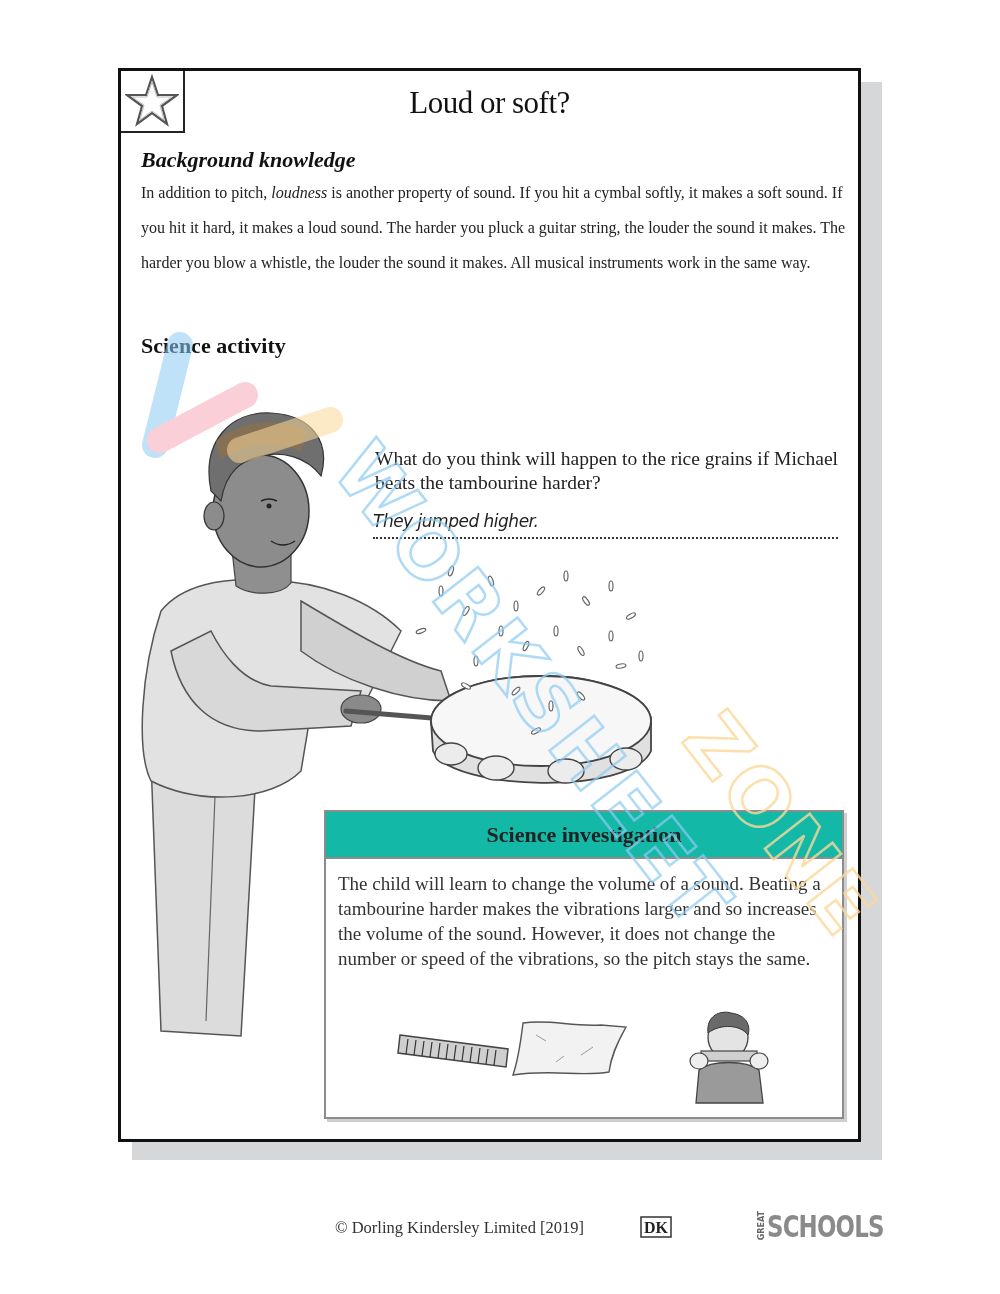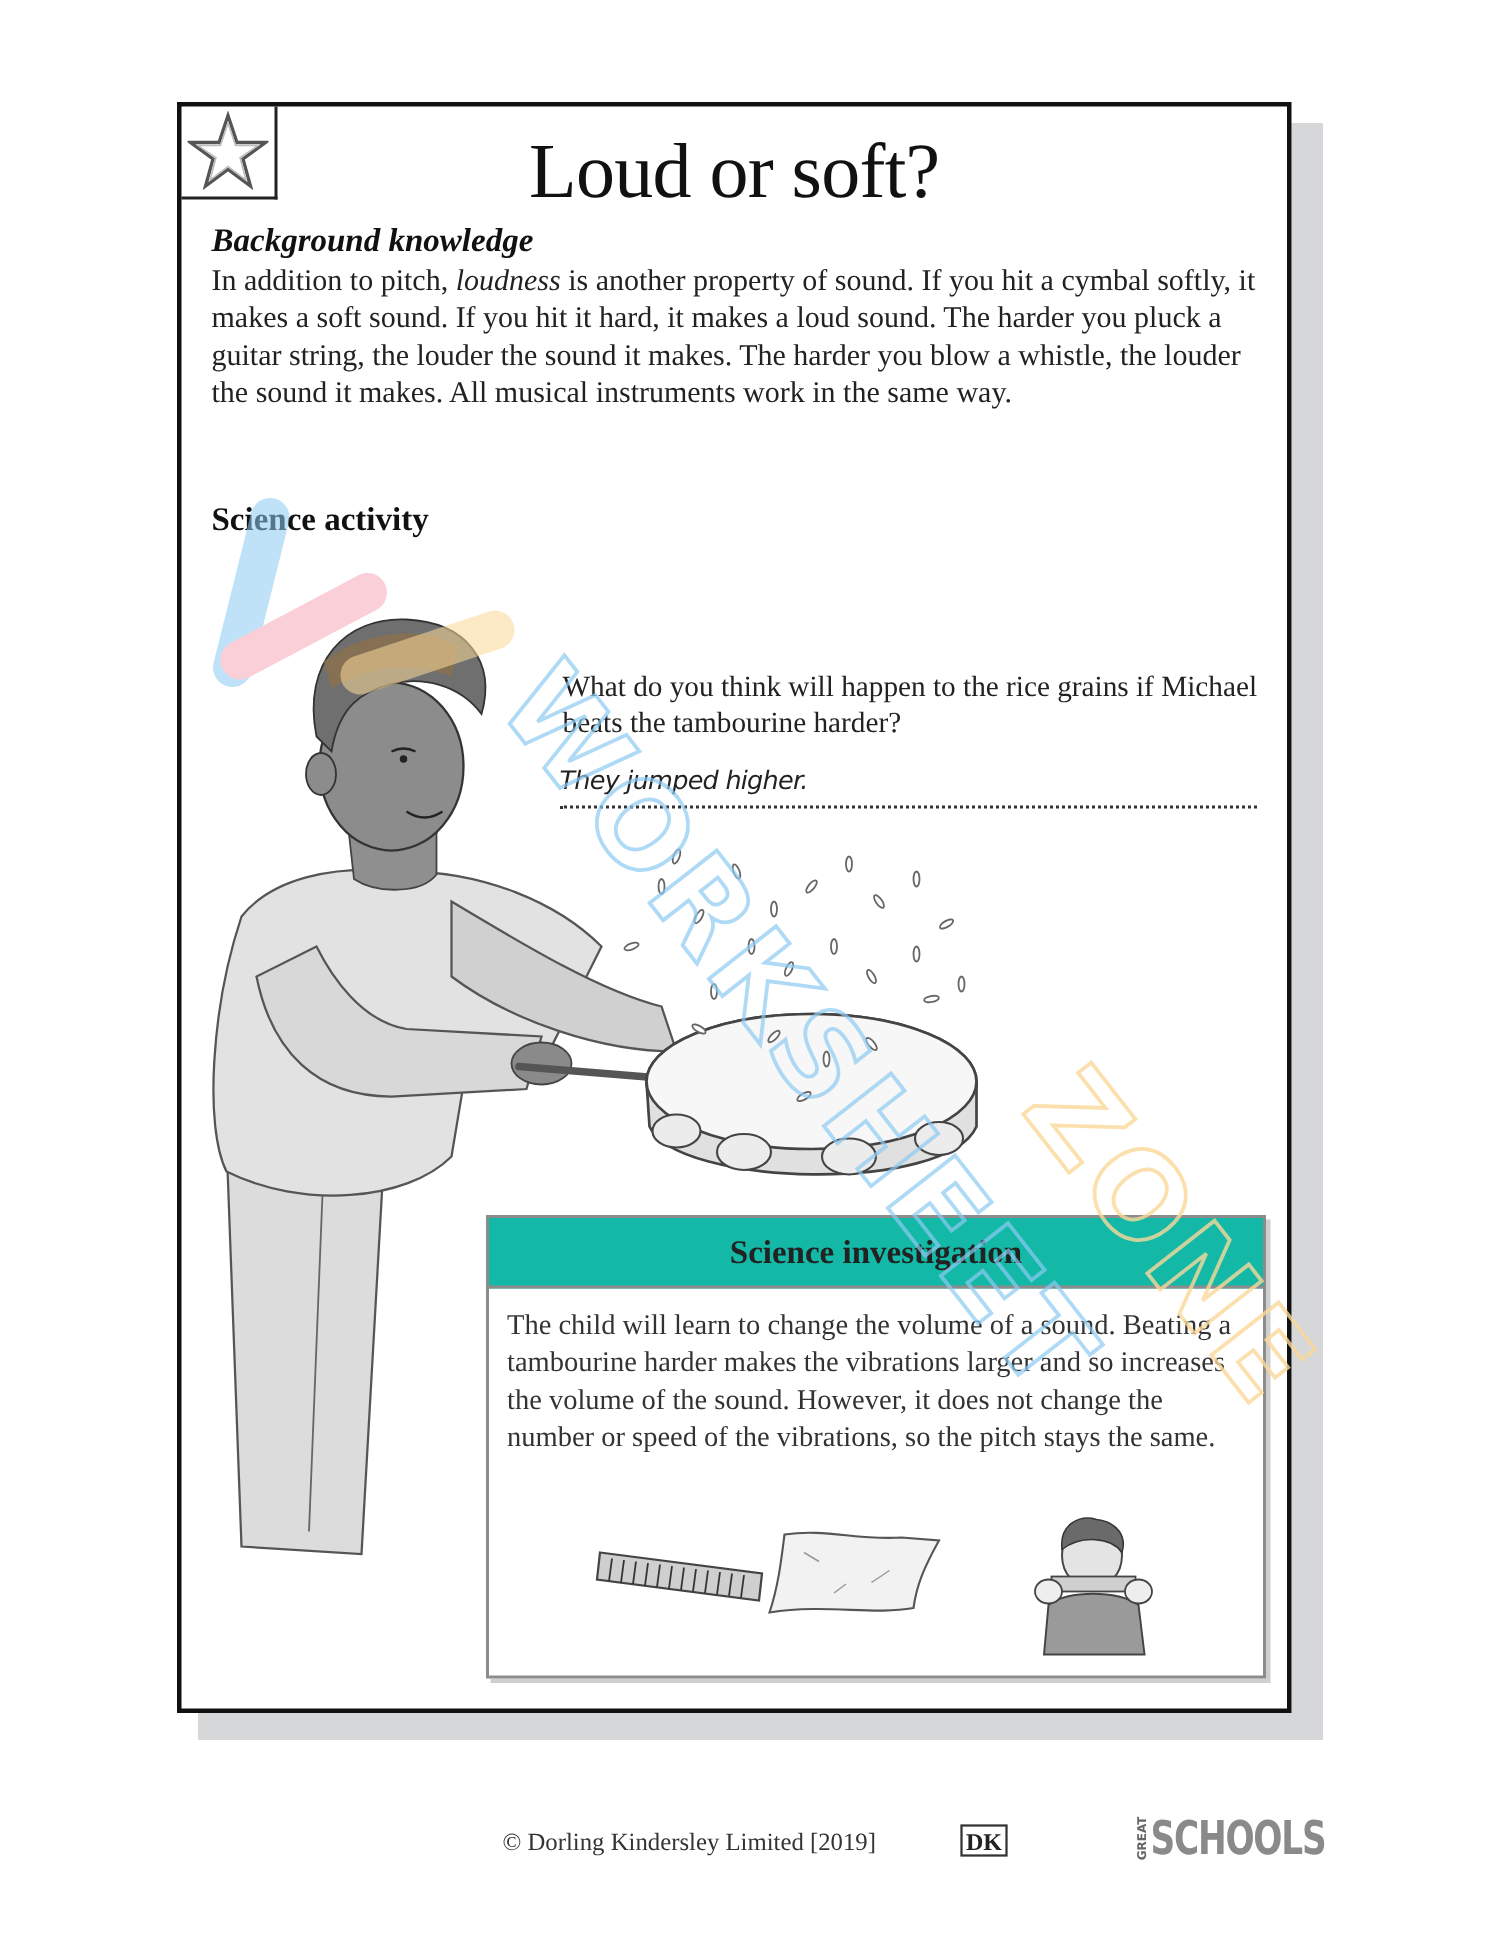--- a/index.html
+++ b/index.html
@@ -12,24 +12,24 @@
       position:absolute; left:118px; top:68px; width:737px; height:1068px;
       background:#ffffff; border:3px solid #111;
     }
     .star-box {
       position:absolute; left:0; top:0; width:64px; height:62px;
       border-right:2px solid #222; border-bottom:2px solid #222; box-sizing:border-box;
       display:flex; align-items:center; justify-content:center;
     }
     .title {
       position:absolute; left:0; right:0; top:14px; text-align:center;
-      font-size:52px; letter-spacing:-0.5px; color:#111;
+      font-size:31px; letter-spacing:-0.5px; color:#111;
     }
     .h2 { position:absolute; left:20px; font-size:22px; font-weight:bold; color:#111; }
-    .para { position:absolute; left:20px; font-size:20px; line-height:25px; color:#222; }
+    .para { position:absolute; left:20px; font-size:16px; line-height:35px; color:#222; }
     .para i { font-style:italic; }
     .q { position:absolute; left:254px; top:376px; width:470px; font-size:19.5px; line-height:24px; color:#222; }
     .answer-line {
       position:absolute; left:252px; top:440px; width:465px; height:26px;
       border-bottom:2px dotted #333;
       font-family:"DejaVu Sans", sans-serif; font-style:italic; font-size:17px; color:#222;
       letter-spacing:-0.5px;
     }
     .illus { position:absolute; left:0; top:0; }
     .inv-box {

